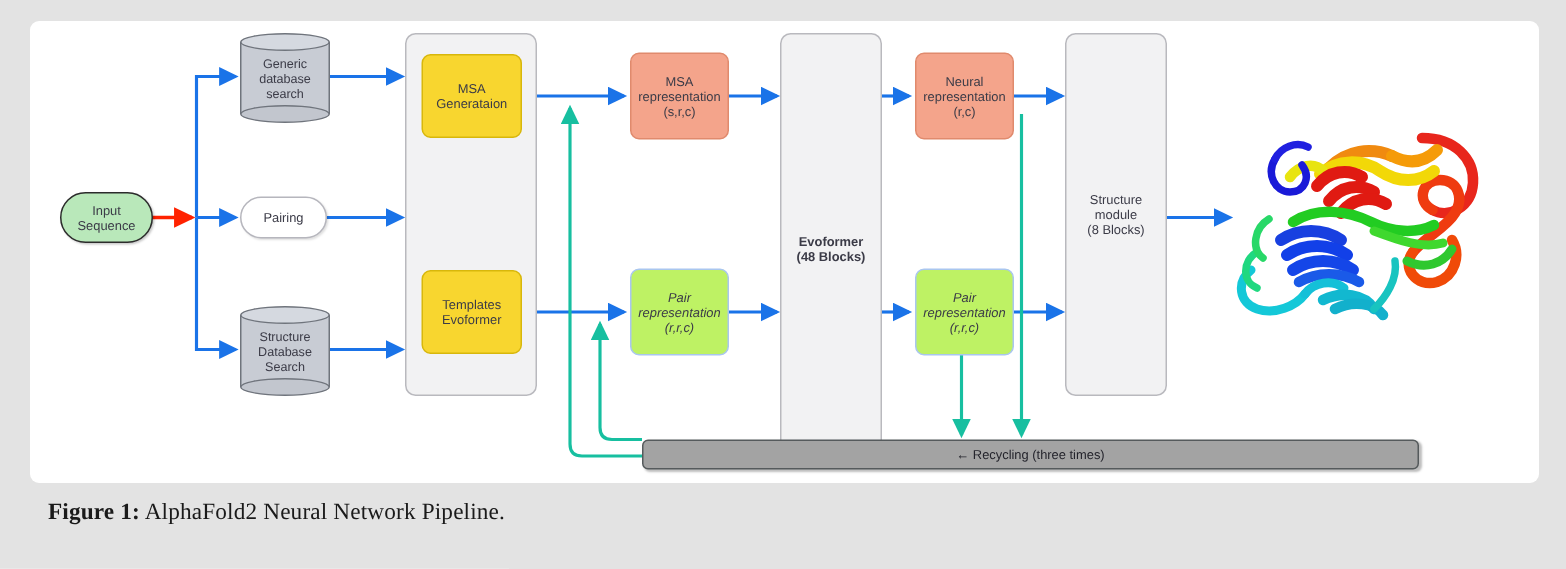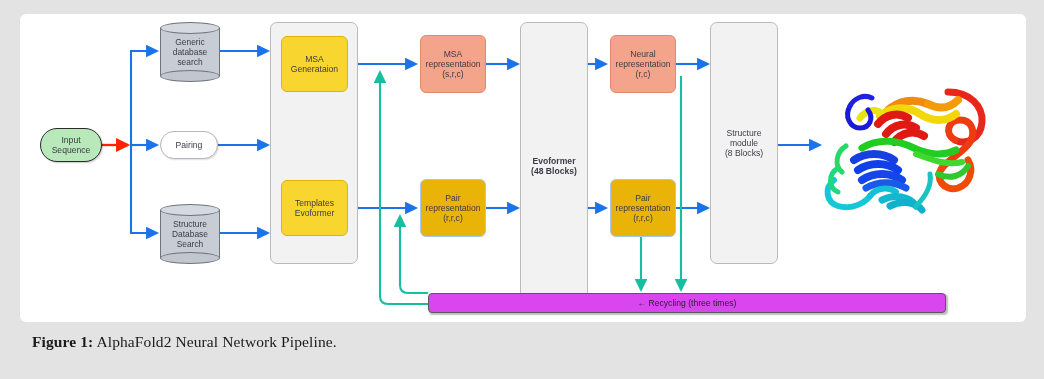--- a/index.html
+++ b/index.html
@@ -109,34 +109,35 @@
     border-radius: 6px;
   }
   
   .n-salmon {
     background: #f4a48b;
     border: 1.1px solid #e08a6d;
     border-radius: 6px;
   }
   
   .n-blue {
-    background: #eab308;
+    background: #bef264;
     border: 1.1px solid #a9c6ef;
     border-radius: 6px;
+    font-style: italic;
   }
   
   .n-purple {
     background: #e193f3;
     border: 1.3px solid #3b2340;
     border-radius: 4px;
     box-shadow: 1.5px 1.5px 1.5px rgba(0,0,0,0.3);
   }
   
   .n-recycle {
-    background: #d946ef;
+    background: #a3a3a3;
     border: 1.6px solid #555a5c;
     border-radius: 4px;
     box-shadow: 1.5px 1.5px 1.5px rgba(0,0,0,0.26);
     font-size: 8.6px;
     color: #24242c;
   }
 
   svg.wires {
     position: absolute;
     left: 0; top: 0;

